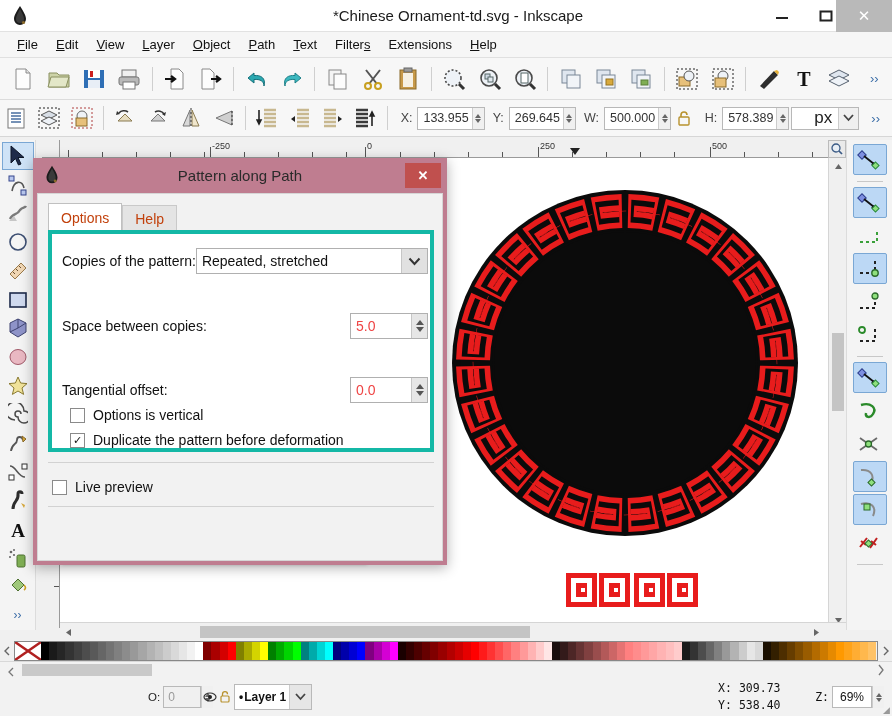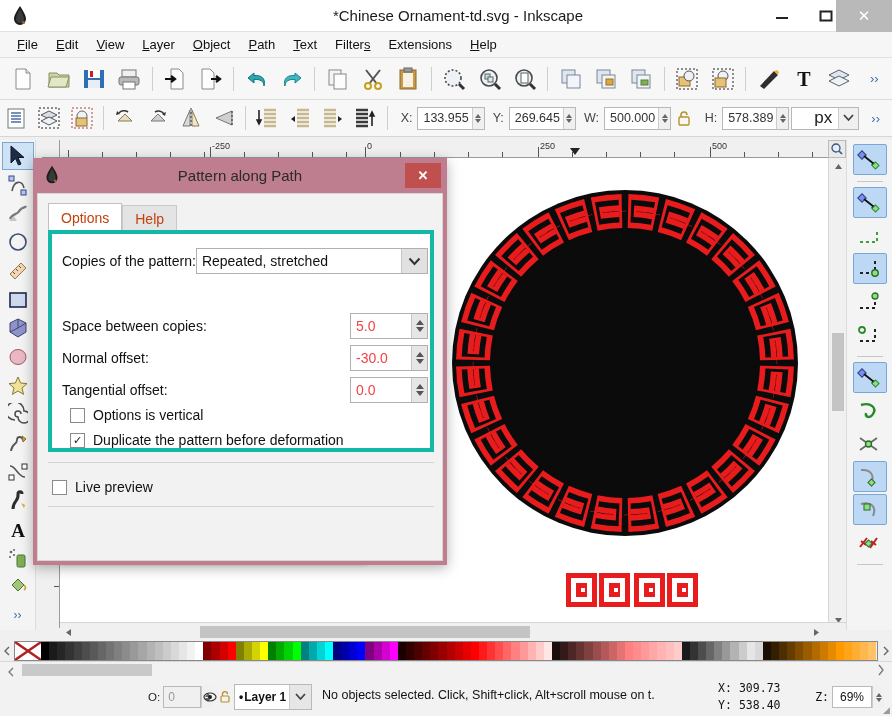--- a/index.html
+++ b/index.html
@@ -1212,21 +1212,20 @@
         <span class="lname">•</span>
           <span class="lname" style="padding-left:1px">Layer 1</span>
         <span class="larrow">
           <svg width="11" height="8">
               <path d="M1 1 L5.5 6 L10 1" stroke="#444" stroke-width="1.8" fill="none"></path>
             </svg>
         </span>
       </div>
     </div>
 
-    <div id="status-msg">No objects selected. Click, Shift+click, Alt+scroll mouse on t.</div>
 
     <div id="coords">
       <div><span class="cl">X:</span> <span>309.73</span></div>
       <div><span class="cl">Y:</span> <span>538.40</span></div>
     </div>
 
     <div id="zoom-block">
       <span class="z-lbl">Z:</span>
       <div id="zoom-field">69%</div>
       <div class="spin" style="height:22px">
@@ -1276,30 +1275,20 @@
           <span class="rlbl">Space between copies:</span>
           <div class="numfield">
             <div class="n-val">5.0</div>
             <div class="n-spin">
                 <i class="up"></i>
                 <i class="dn"></i>
               </div>
           </div>
         </div>
 
-        <div class="row" style="top:111px; justify-content:space-between;">
-          <span class="rlbl">Normal offset:</span>
-          <div class="numfield">
-            <div class="n-val">-30.0</div>
-            <div class="n-spin">
-                <i class="up"></i>
-                <i class="dn"></i>
-              </div>
-          </div>
-        </div>
 
         <div class="row" style="top:143px; justify-content:space-between;">
           <span class="rlbl">Tangential offset:</span>
           <div class="numfield">
             <div class="n-val">0.0</div>
             <div class="n-spin">
                 <i class="up"></i>
                 <i class="dn"></i>
               </div>
           </div>

